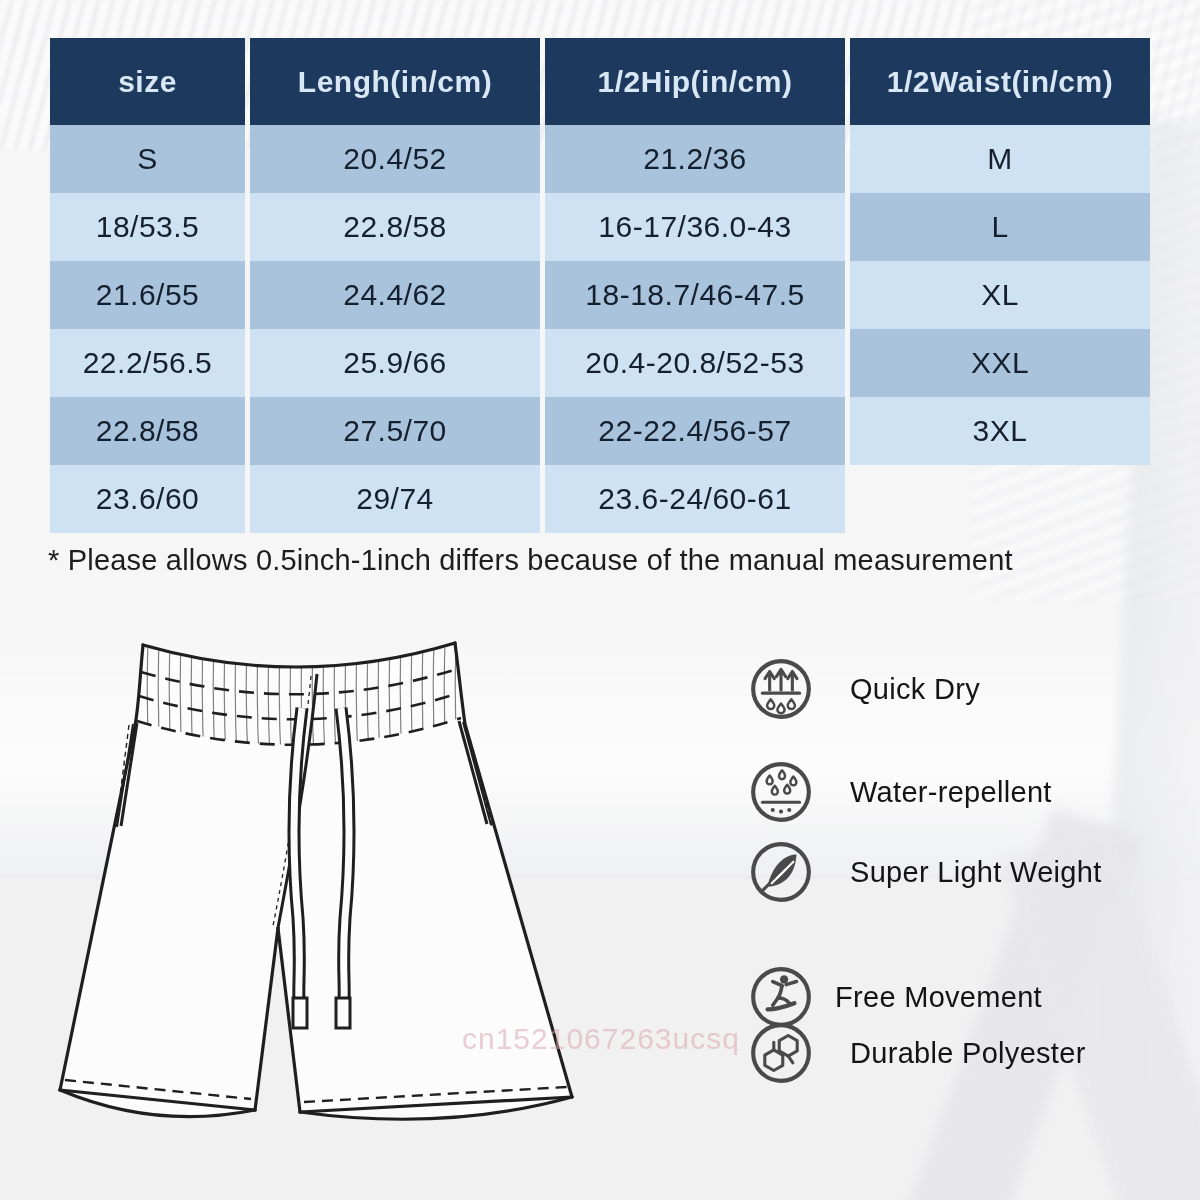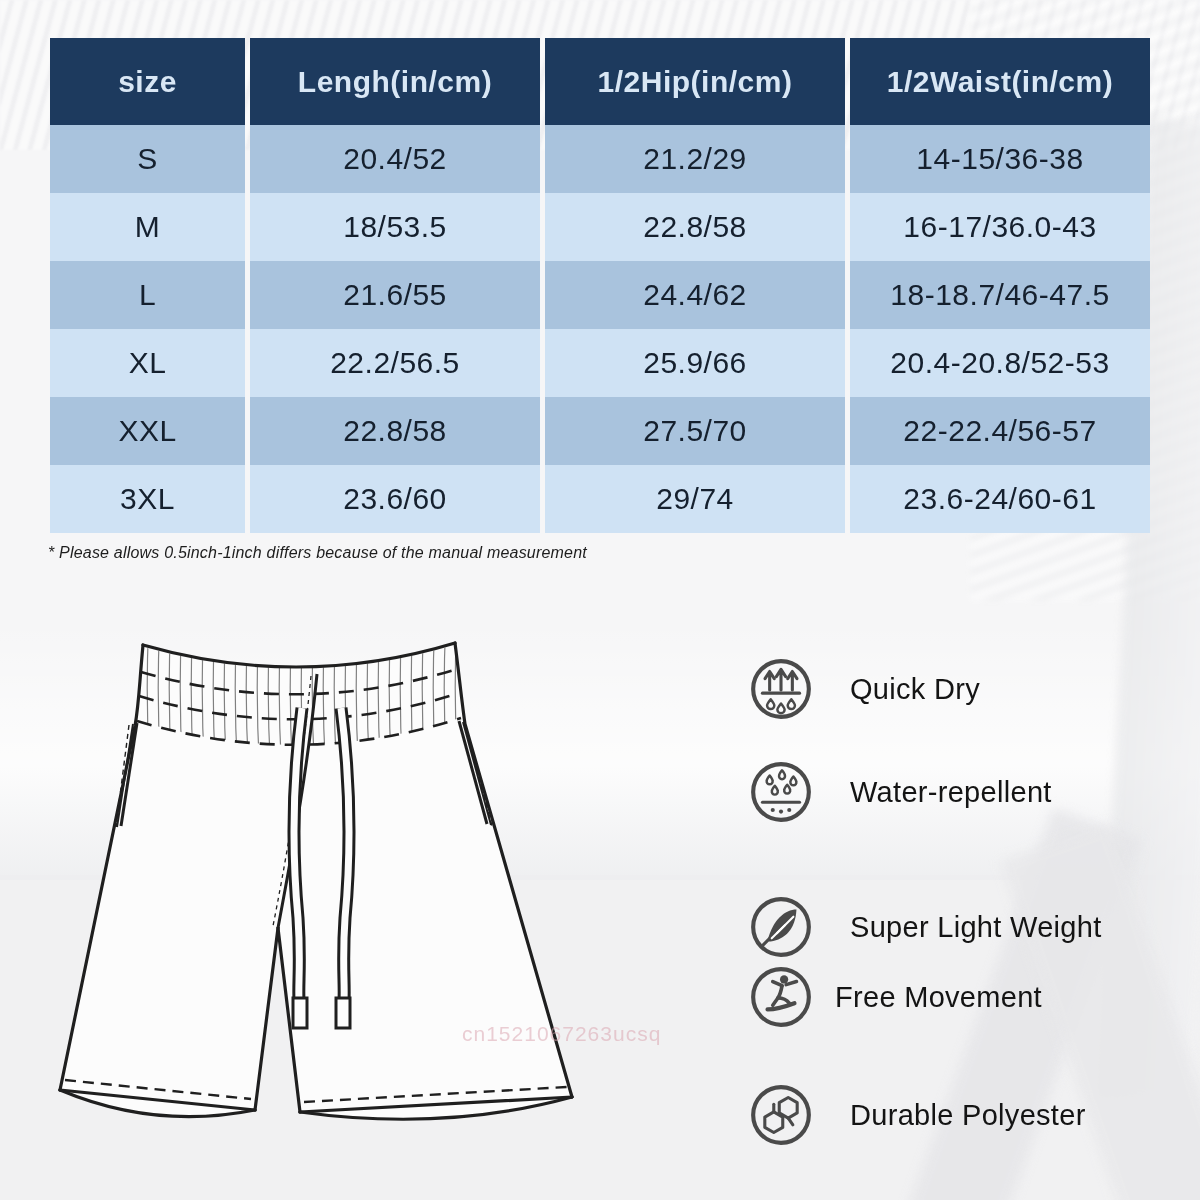--- a/index.html
+++ b/index.html
@@ -50,36 +50,35 @@
     display:flex; align-items:center; justify-content:center;
     font-size:30px; color:var(--cell_text); letter-spacing:.5px;
   }
   .size-table .th{
     background:var(--header_bg); color:var(--header_text); font-weight:bold; font-size:30px;
   }
   .size-table .r-dark{background:var(--row_dark);}
   .size-table .r-light{background:var(--row_light);}
   
   .note{
-    position:absolute; left:48px; top:544px; font-size:16px; color:var(--note_text);
+    position:absolute; left:48px; top:544px; font-size:29px; color:var(--note_text);
     letter-spacing:.2px;
-    font-style:italic;
   }
   
   .shorts{position:absolute; left:55px; top:628px; color:var(--line_art);}
   
   .feature{
     position:absolute; left:748px; display:flex; align-items:center; gap:36px;
     color:var(--icon_stroke);
   }
   .feature .label{font-size:29px; color:var(--label_text); letter-spacing:.3px; white-space:nowrap;}
-  .f0{top:656px;} .f1{top:759px;justify-content:space-between;} .f2{top:894px;} .f3{top:964px;gap:21px;} .f4{top:1082px;}
+  .f0{top:656px;} .f1{top:759px;justify-content:space-between;} .f2{top:839px;} .f3{top:964px;gap:21px;} .f4{top:1020px;}
   
   .watermark{
-    position:absolute; left:462px; top:1022px; font-size:21px; letter-spacing:1px;
+    position:absolute; left:462px; top:1022px; font-size:30px; letter-spacing:1px;
     color:var(--watermark);
   }
 </style>
 </head>
 <body>
 
 <div class="canvas">
 
   <div class="bg">
     <div class="bg-streaks"></div>
@@ -92,22 +91,21 @@
   </div>
 
   <div class="size-table">
     <div class="cell th">size</div>
     <div class="cell th">Lengh(in/cm)</div>
     <div class="cell th">1/2Hip(in/cm)</div>
     <div class="cell th">1/2Waist(in/cm)</div>
 
     <div class="cell r-dark">S</div>
     <div class="cell r-dark">20.4/52</div>
-    <div class="cell r-dark">21.2/29</div>
-    <div class="cell r-dark">14-15/36-38</div>
+    <div class="cell r-dark">21.2/36</div>
 
     <div class="cell r-light">M</div>
     <div class="cell r-light">18/53.5</div>
     <div class="cell r-light">22.8/58</div>
     <div class="cell r-light">16-17/36.0-43</div>
 
     <div class="cell r-dark">L</div>
     <div class="cell r-dark">21.6/55</div>
     <div class="cell r-dark">24.4/62</div>
     <div class="cell r-dark">18-18.7/46-47.5</div>

